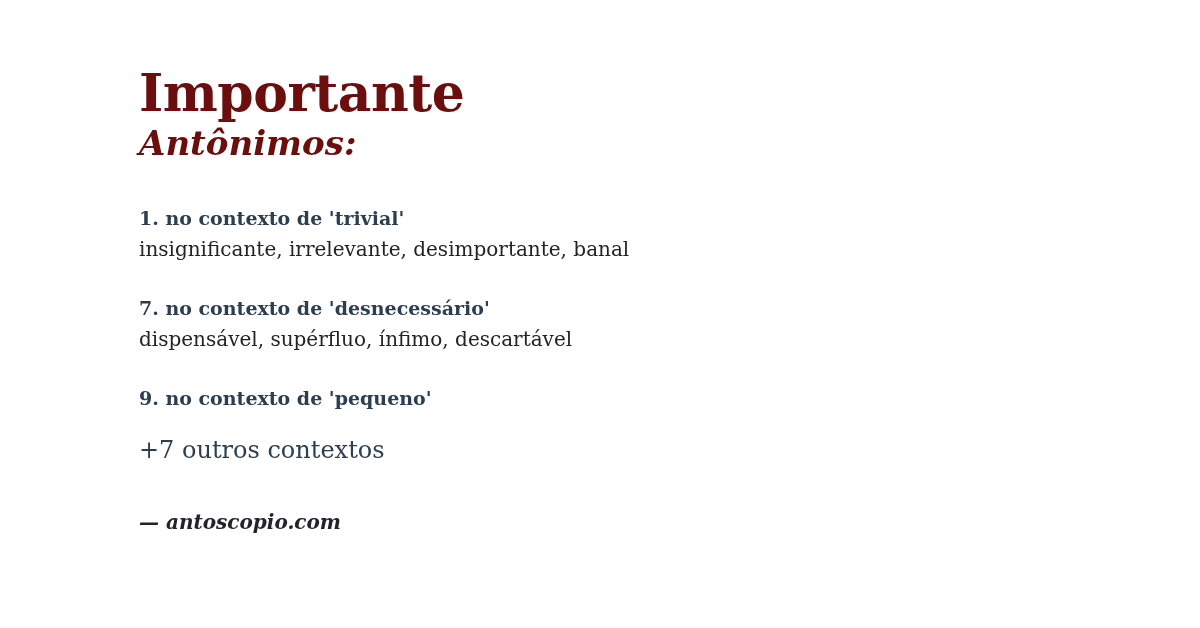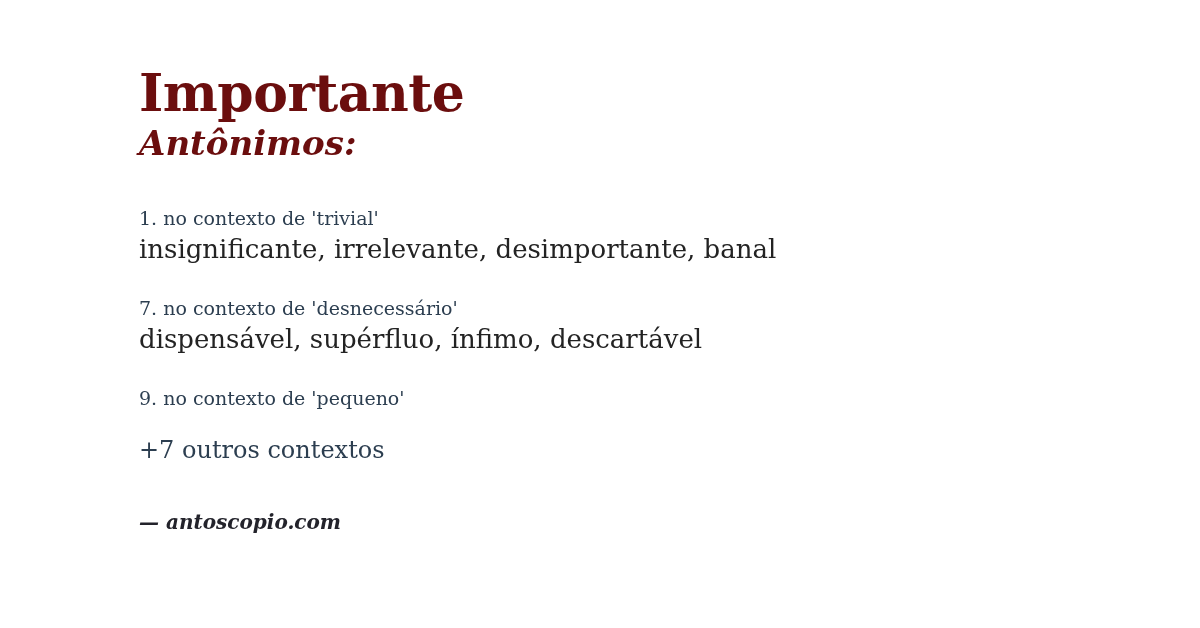--- a/index.html
+++ b/index.html
@@ -40,24 +40,25 @@
   .sections {
     margin-top: 44px;
   }
   .section {
     margin-bottom: 29px;
   }
   .ctx-label {
     color: var(--label);
     font-size: 19px;
     line-height: 22px;
+    font-weight: bold;
   }
   .words {
     color: var(--words);
-    font-size: 26px;
+    font-size: 20px;
     line-height: 38px;
     margin-top: 1px;
   }
   .more {
     color: var(--label);
     font-size: 24px;
     line-height: 24px;
     margin-top: 29px;
   }
   .attribution {

